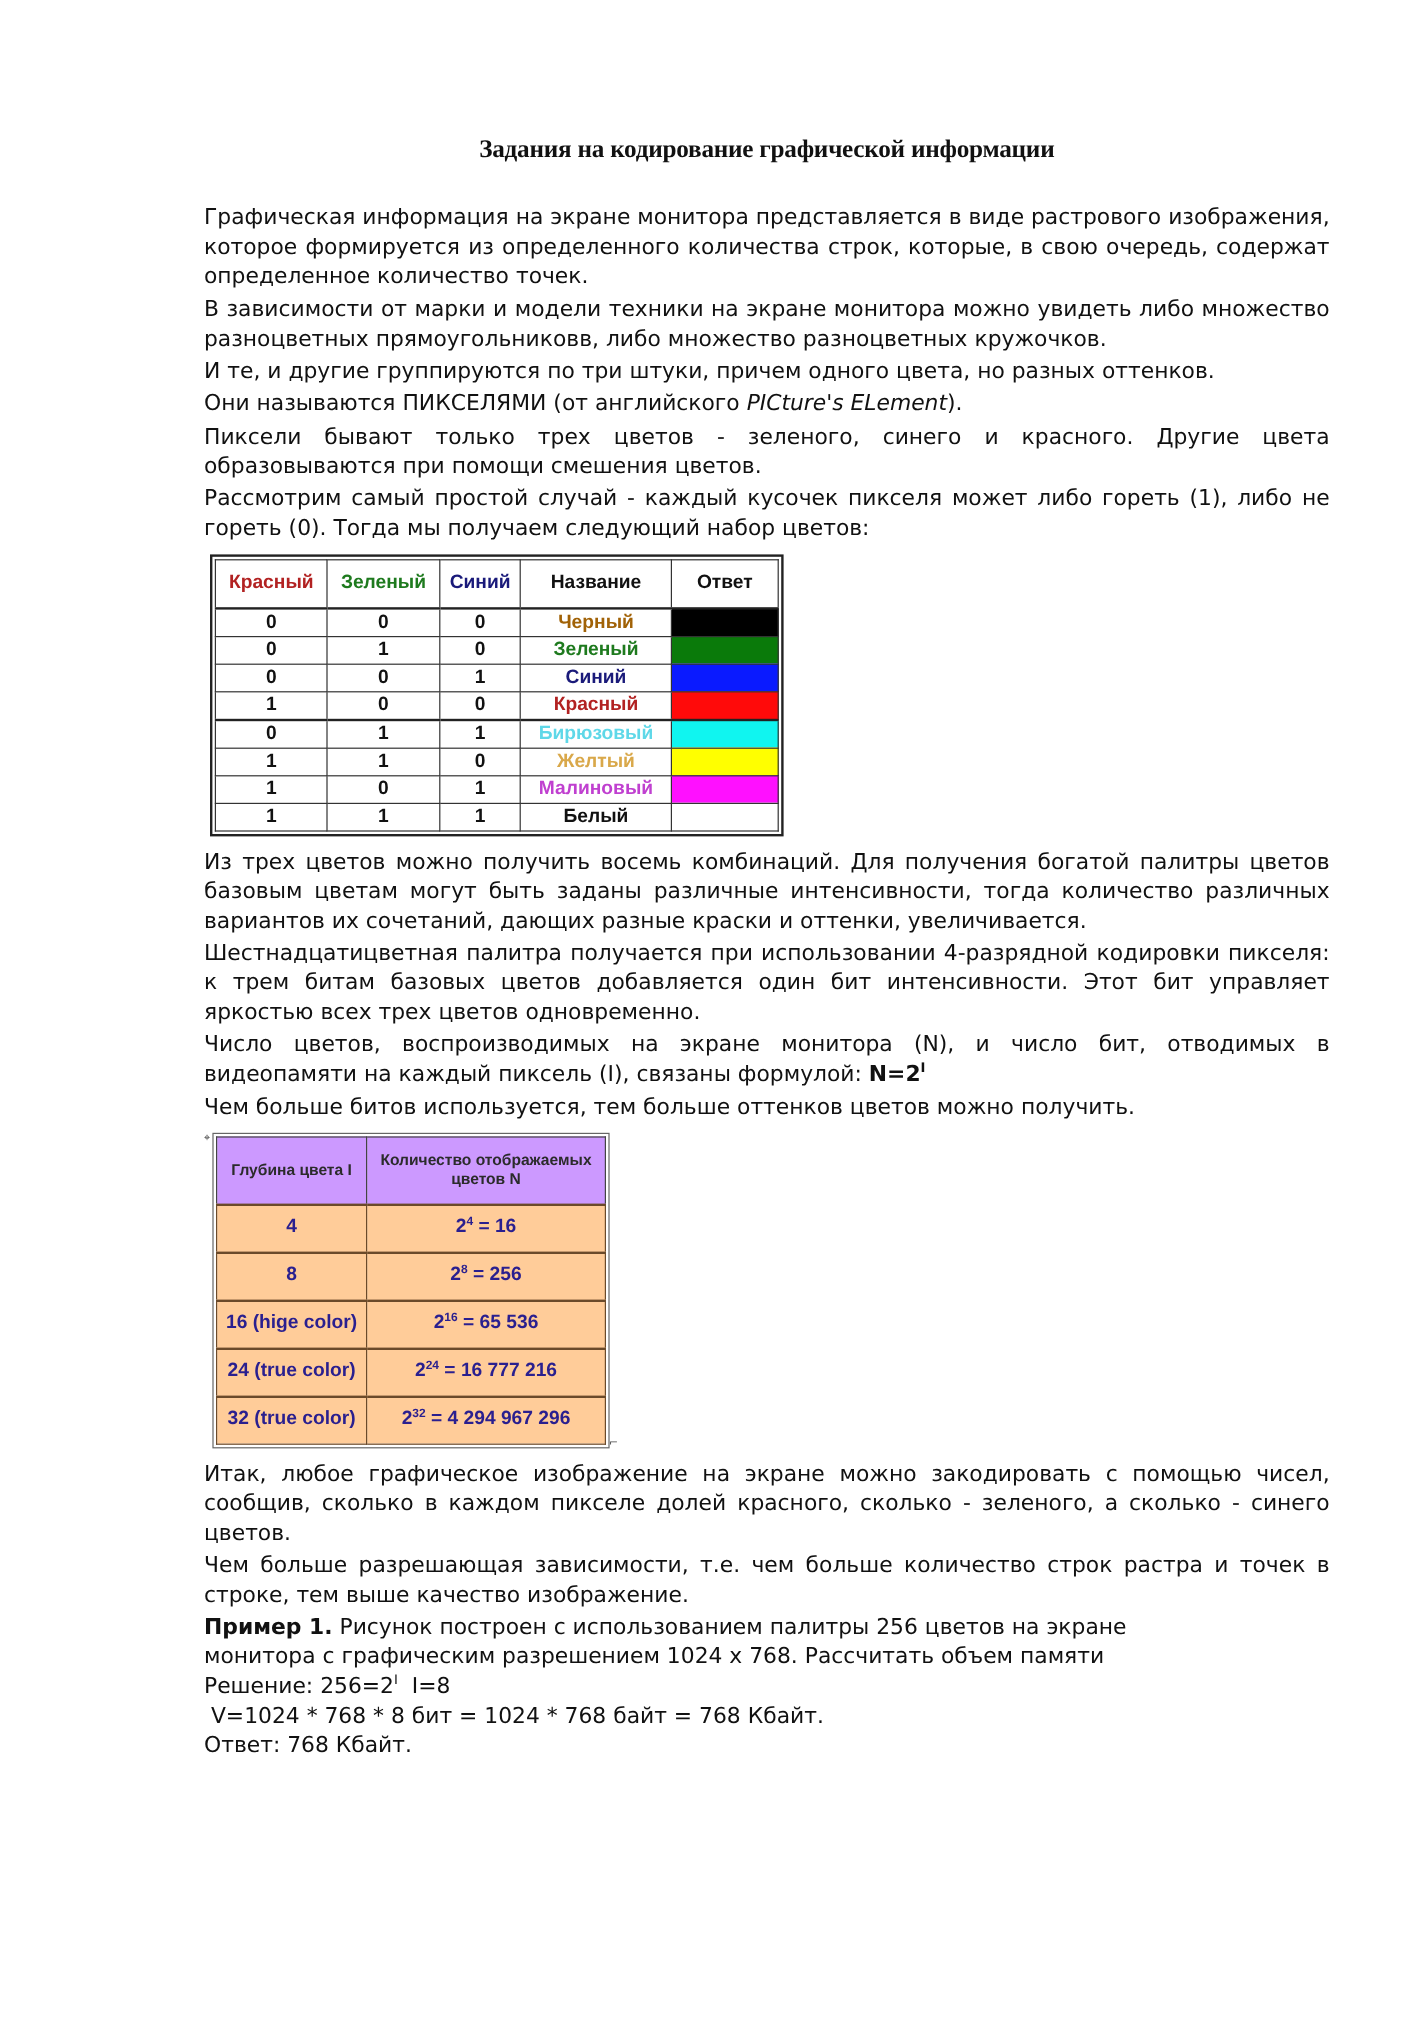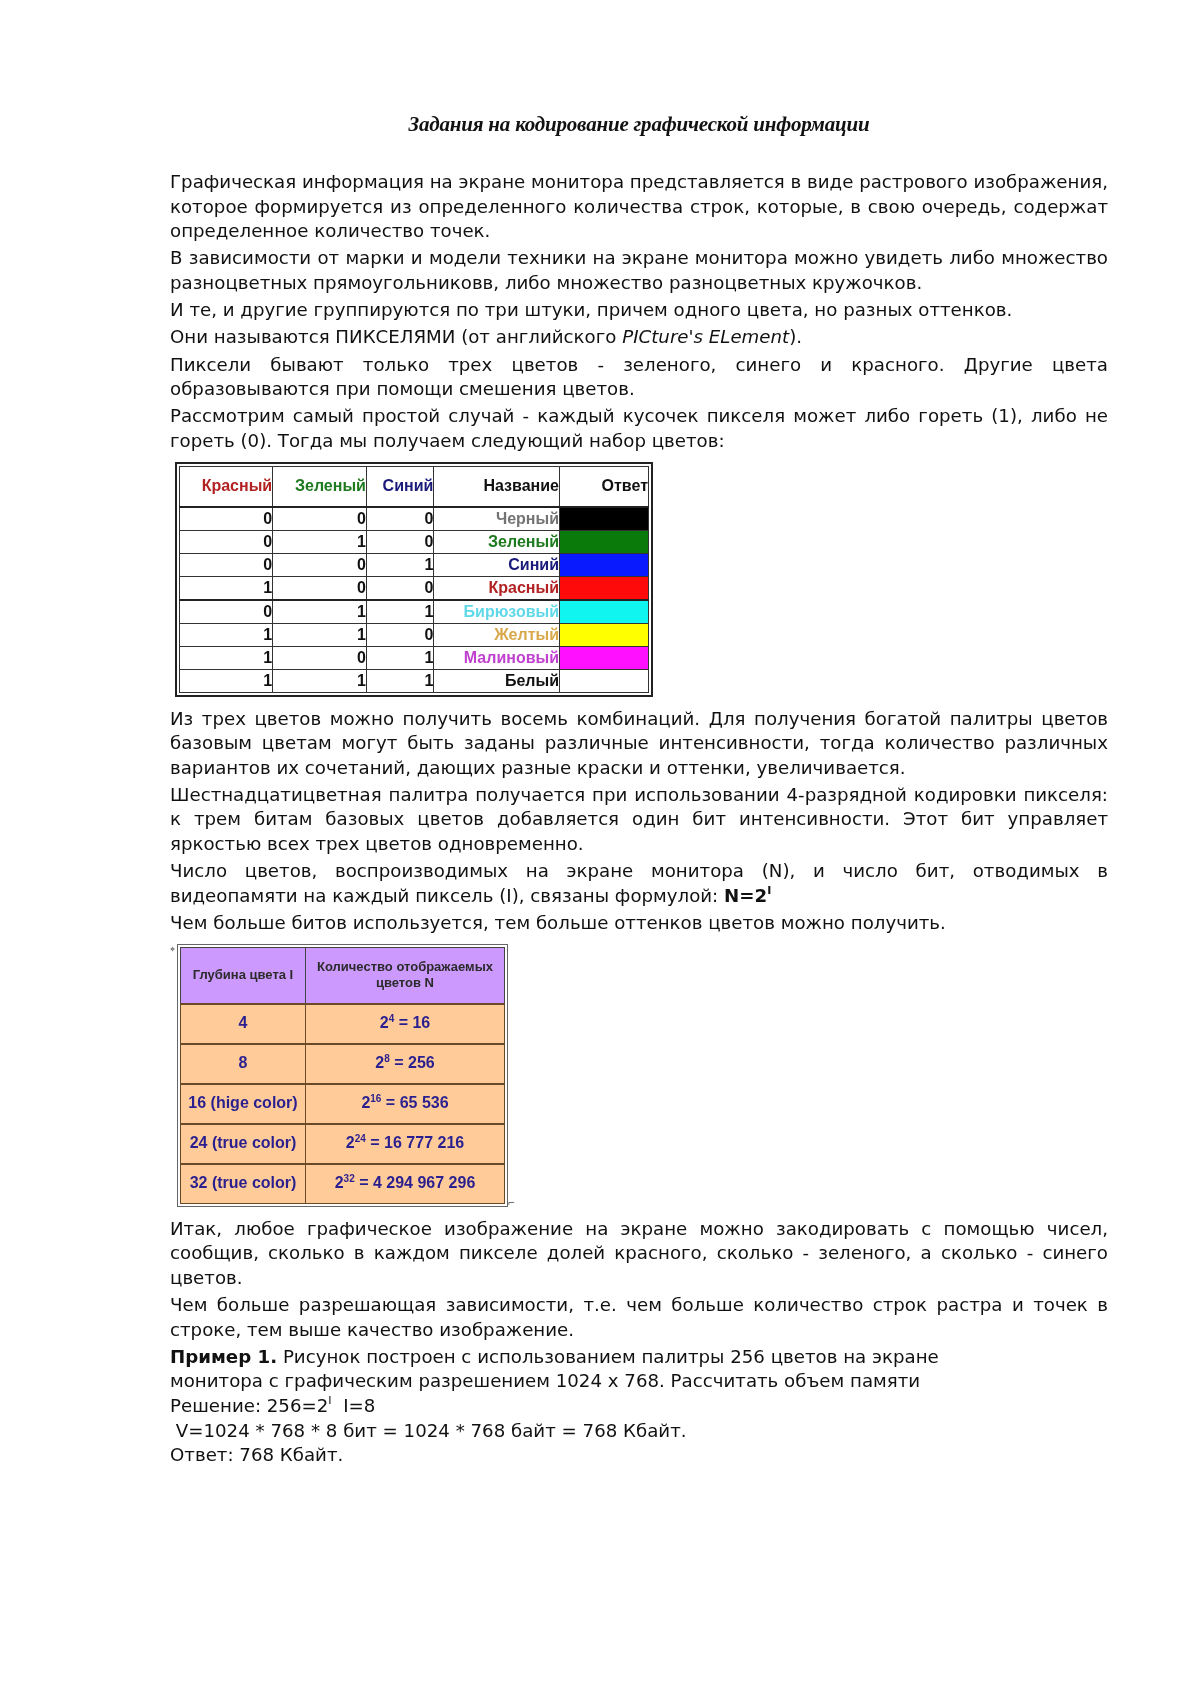--- a/index.html
+++ b/index.html
@@ -2,35 +2,34 @@
 <html><head>
 <meta charset="utf-8">
 <style>
   html, body { margin: 0; padding: 0; background: #ffffff; }
   body { width: 1190px; height: 1684px; position: relative; overflow: hidden; color: #111; }
   .page { position: absolute; left: 170px; top: 0; width: 938px; }
   .title {
     position: absolute; left: 0; top: 112px; width: 938px; text-align: center;
     font-family: "Liberation Serif", "DejaVu Serif", serif; font-weight: bold; font-size: 21px;
     letter-spacing: -0.2px;
-    font-style: italic;
   }
   .flow { position: absolute; left: 0; top: 170px; width: 938px;
     font-family: "DejaVu Sans", sans-serif; font-size: 18.2px; line-height: 24.6px; }
   .p { margin: 0 0 2.6px 0; text-align: justify; text-align-last: left; }
   .p.nj { text-align: left; }
   .it { font-style: italic; }
   .b { font-weight: bold; }
   sup { font-size: 11px; vertical-align: 8px; line-height: 0; }
 
   
   .t1wrap { margin: 8px 0 10px 5px; width: 470px; border: 2px solid #222; padding: 2px; }
   table.t1 { border-collapse: collapse; width: 100%; font-family: "Liberation Sans", "DejaVu Sans", sans-serif;
     font-weight: bold; font-size: 16px; }
-  table.t1 th, table.t1 td { border: 1px solid #333; text-align: right; padding: 0; height: 22px; line-height: 22px; }
+  table.t1 th, table.t1 td { border: 1px solid #333; text-align: center; padding: 0; height: 22px; line-height: 22px; }
   table.t1 th { height: 39px; font-size: 16px; border-bottom: 2px solid #222; }
   table.t1 td.sw { width: 88px; padding: 0; }
   table.t1 .sep td { border-top: 2px solid #222; }
 
   
   .t2wrap { margin: 8px 0 10px 7px; width: 325px; border: 1px solid #666; padding: 2px; position: relative; }
   table.t2 { border-collapse: collapse; width: 100%; font-family: "Liberation Sans", "DejaVu Sans", sans-serif;
     font-weight: bold; }
   table.t2 th { background: #cc99ff; color: #2b2b2b; font-size: 13px; font-weight: bold; height: 53px;
     border: 1px solid #444; line-height: 16px; }
@@ -63,21 +62,21 @@
               <th style="color: rgb(26, 26, 122);">Синий</th>
               <th style="color: rgb(17, 17, 17);">Название</th>
               <th style="color: rgb(17, 17, 17);">Ответ</th>
             </tr>
           </thead>
         <tbody id="t1body">
             <tr>
               <td>0</td>
               <td>0</td>
               <td>0</td>
-              <td style="color: #737373; margin-top: 44px;">Черный</td>
+              <td style="color: #a16207; margin-top: 44px;">Черный</td>
               <td class="sw" style="background: rgb(0, 0, 0);"></td>
             </tr>
             <tr>
               <td>0</td>
               <td>1</td>
               <td>0</td>
               <td style="color: rgb(30, 122, 30);">Зеленый</td>
               <td class="sw" style="background: rgb(10, 122, 10);"></td>
             </tr>
             <tr>

